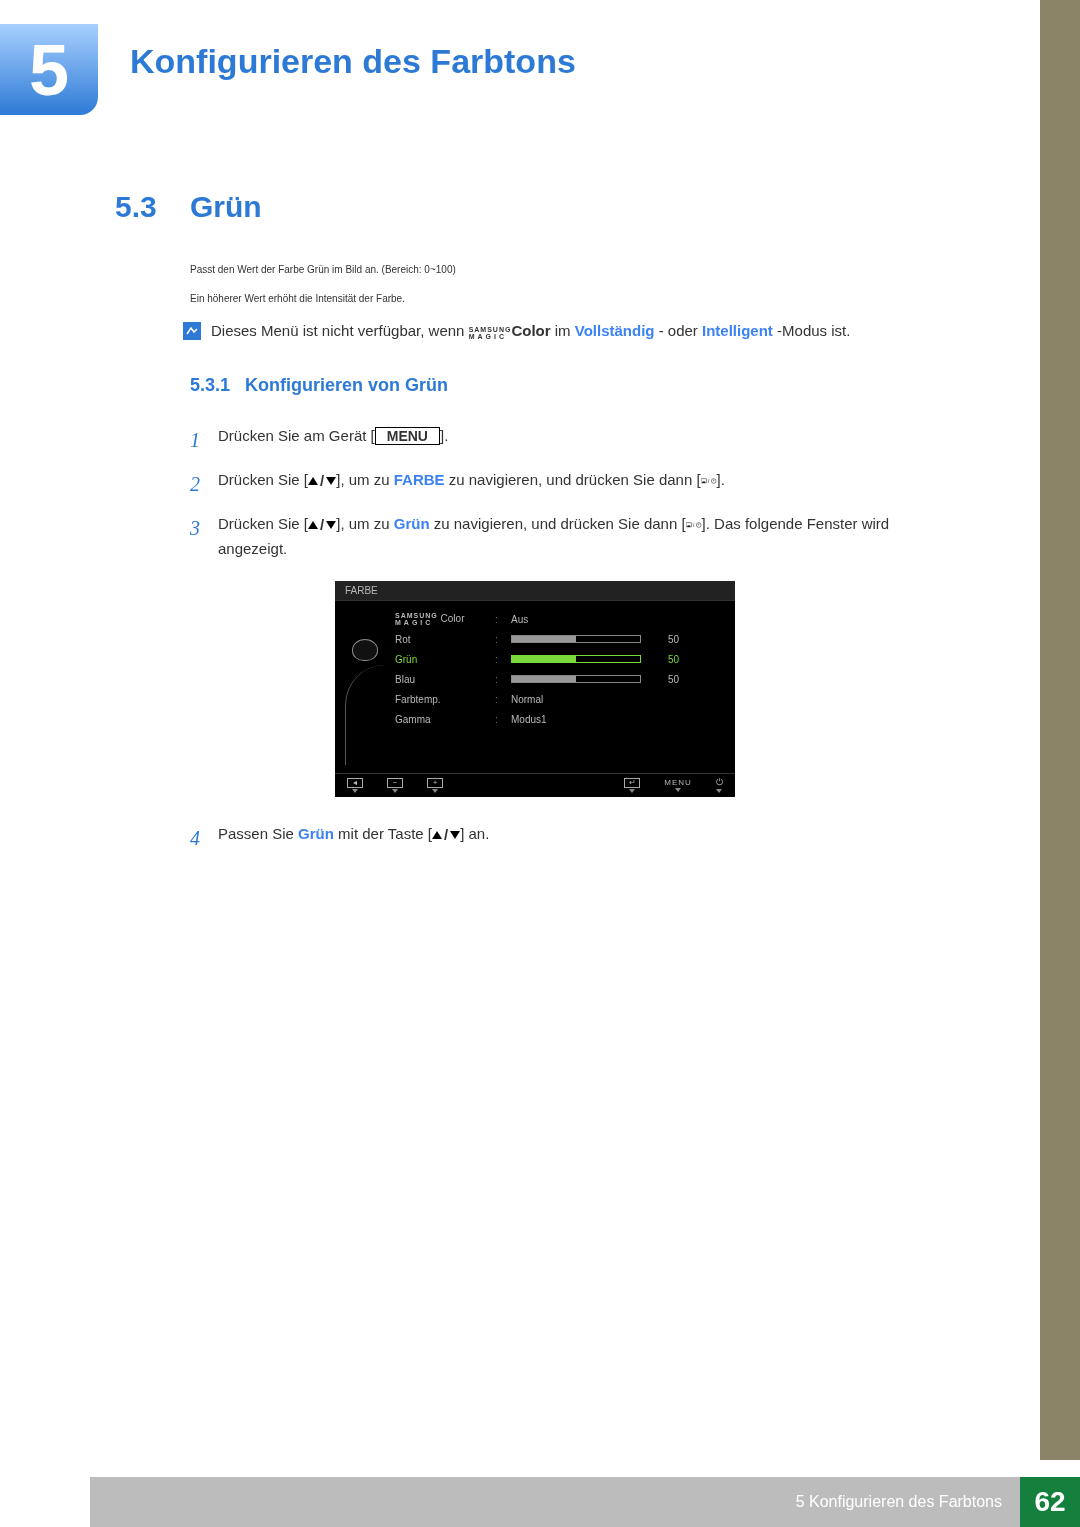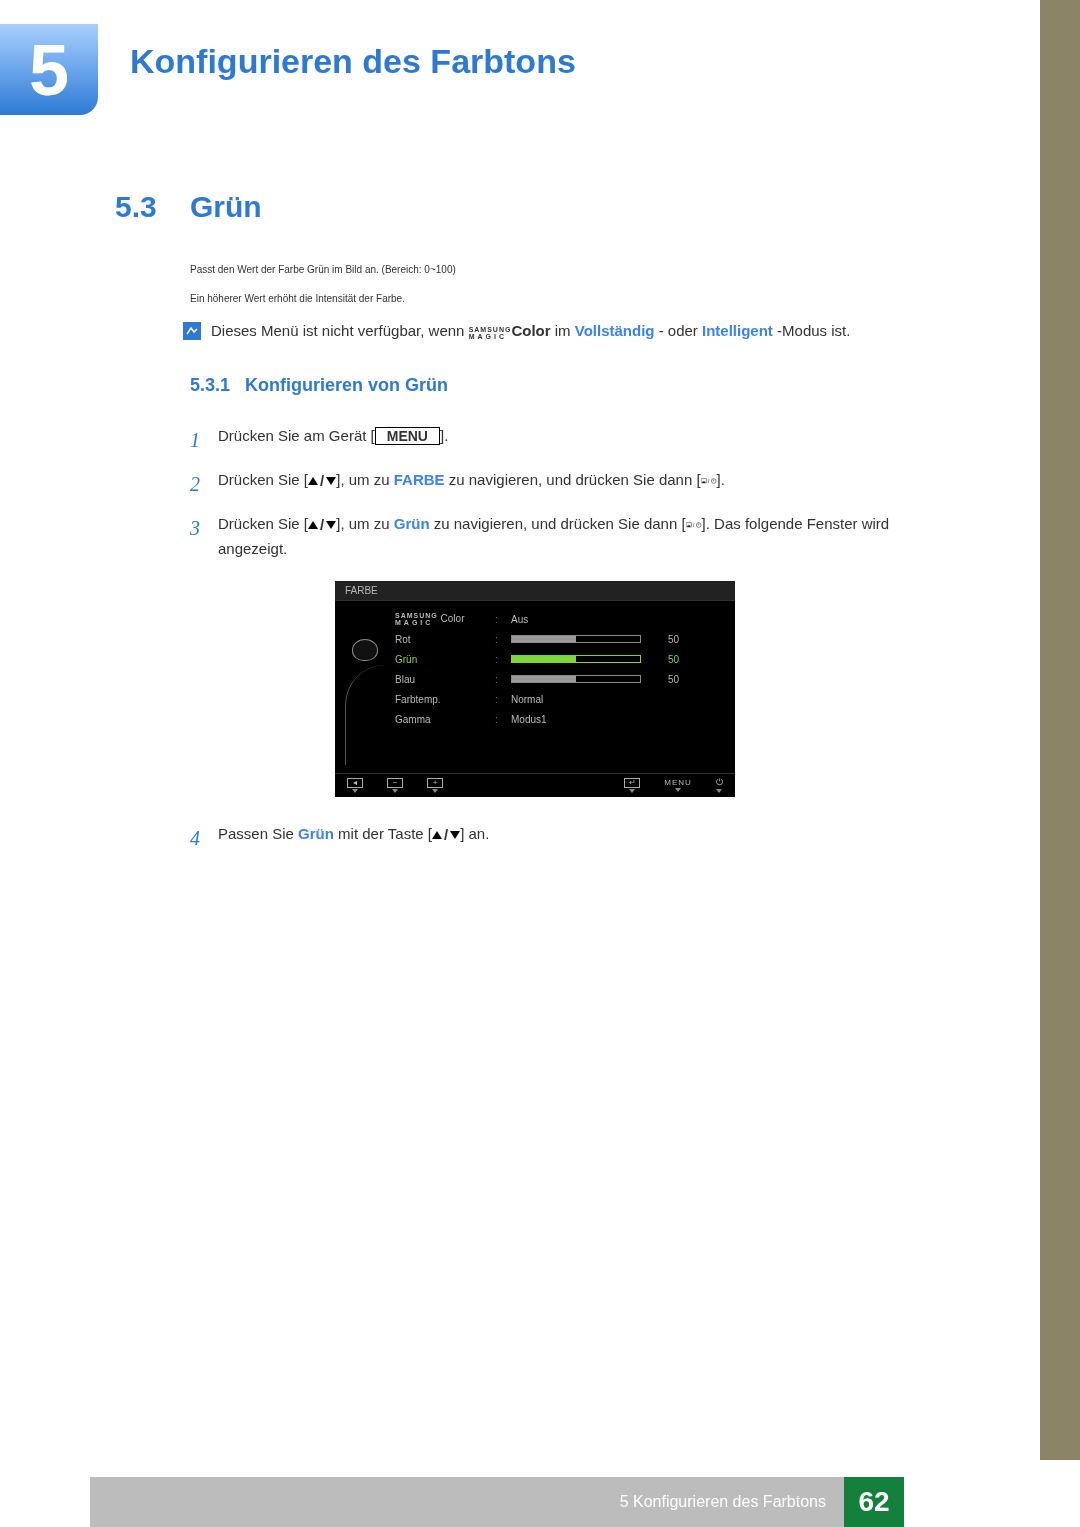--- a/index.html
+++ b/index.html
@@ -130,21 +130,21 @@
   }
   .osd-footer-left, .osd-footer-right { display:flex; gap:24px; align-items:center; }
   .osd-foot-btn { display:flex; flex-direction:column; align-items:center; gap:1px; }
   .osd-foot-icon { width:16px; height:10px; border:1px solid #aaa; display:flex; align-items:center; justify-content:center; font-size:8px; }
   .osd-foot-marker { width:0;height:0;border-left:3px solid transparent;border-right:3px solid transparent;border-top:4px solid #888; }
   .osd-auto { font-size:8px; letter-spacing:1px; }
 
   .footer {
     position: absolute;
     bottom: 0; left: 0;
-    width: 904px; height: 50px;
+    width: 1080px; height: 50px;
     display: flex;
     justify-content: flex-end;
     align-items: stretch;
   }
   .footer-text {
     background: #bcbcbc;
     color: #fff;
     font-size: 16px;
     display:flex; align-items:center;
     padding: 0 18px;

